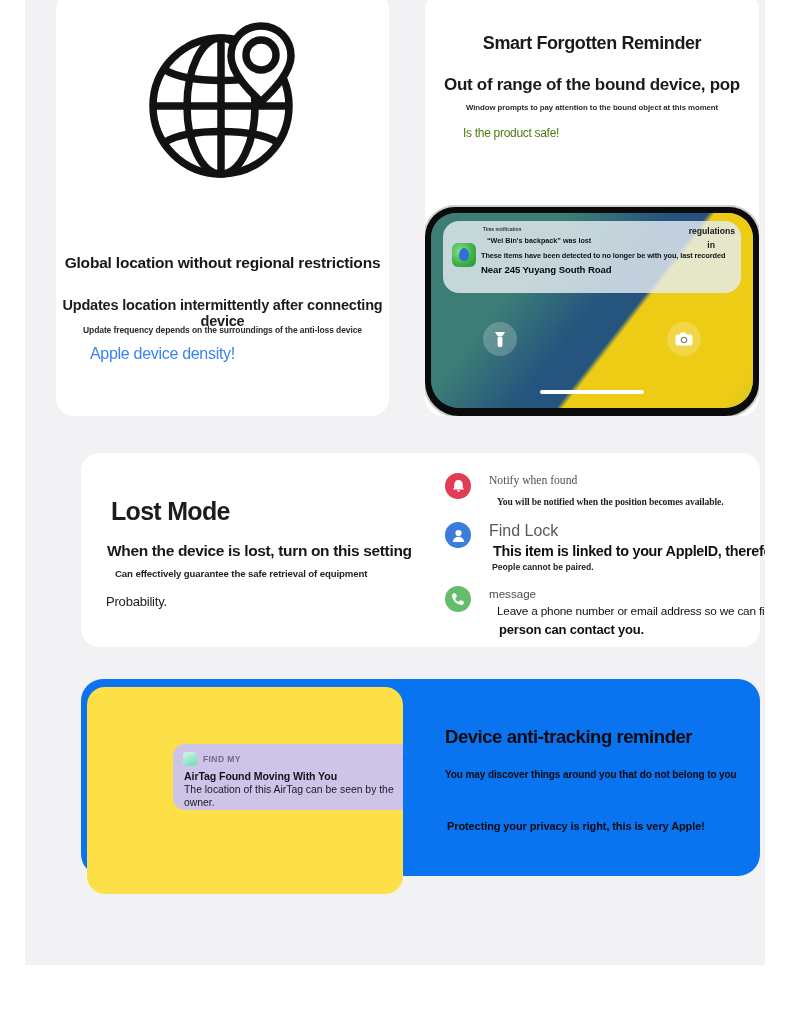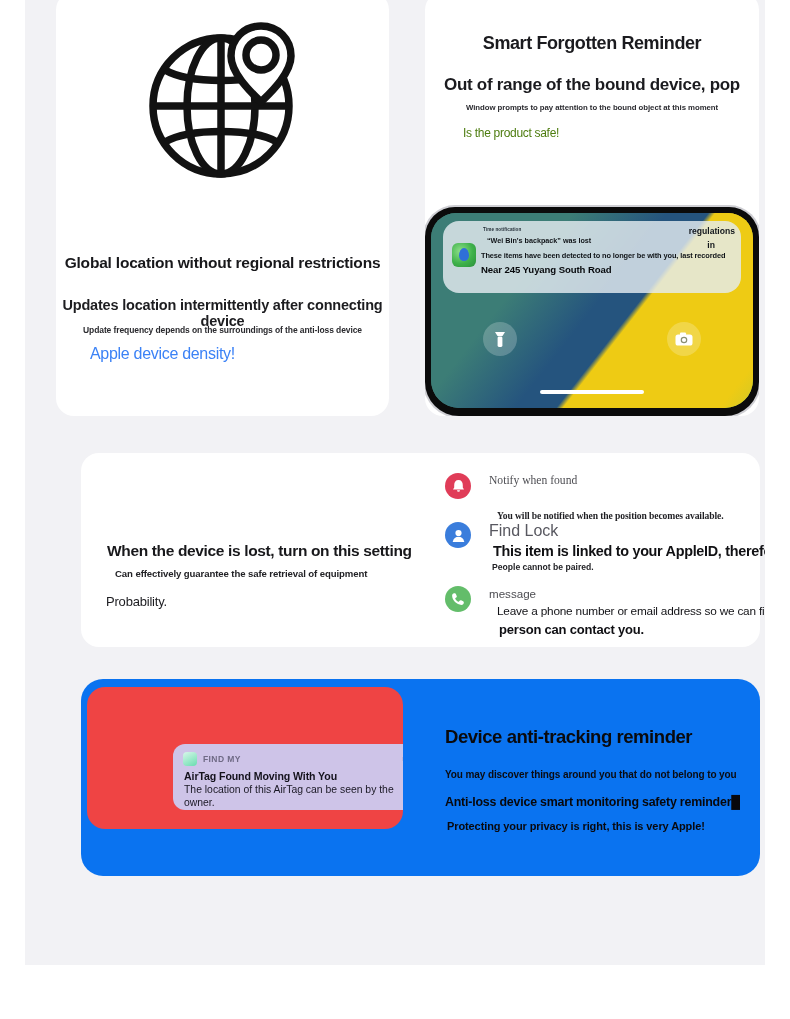--- a/index.html
+++ b/index.html
@@ -253,22 +253,22 @@
   .sec3 {
     position: absolute;
     left: 56px; top: 679px;
     width: 679px; height: 197px;
     background: #0a73f0;
     border-radius: 22px;
   }
   .sec3-inner {
     position: absolute;
     left: 6px; top: 8px;
-    width: 316px; height: 142px;
-    background: #ef4444;
+    width: 316px; height: 207px;
+    background: #fde047;
     border-radius: 18px;
     overflow: hidden;
   }
   .findmy-card {
     position: absolute;
     left: 86px; top: 57px;
     width: 250px; height: 66px;
     background: #cec4e8;
     border-radius: 12px;
     overflow: hidden;
@@ -381,35 +381,36 @@
               <circle cx="9" cy="8" r="2.1" fill="#ffffff"></circle>
             </svg>
           </div>
           <div class="home-ind"></div>
         </div>
       </div>
     </div>
   </div>
 
   <div class="sec2">
+    <div class="lm-title">Lost Mode</div>
     <div class="lm-s1">When the device is lost, turn on this setting</div>
     <div class="lm-s2">Can effectively guarantee the safe retrieval of equipment</div>
     <div class="lm-s3">Probability.</div>
 
     <div class="lm-right">
 
       <div class="feat" style="left:16px; top:20px; width:315px; height:48px;font-family:Liberation Serif, serif;">
         <div class="ic" style="background:#e03c58;">
           <svg width="13" height="14" viewBox="0 0 13 14" aria-hidden="true">
             <path d="M6.5 1 C9.3 1 10.8 3 10.8 6.2 V8.6 L12 10.4 H1 L2.2 8.6 V6.2 C2.2 3 3.7 1 6.5 1 Z" fill="#ffffff"></path>
             <path d="M5 11.3 H8 A1.5 1.5 0 0 1 5 11.3 Z" fill="#ffffff"></path>
           </svg>
         </div>
         <div class="feat-head" style="top:1px;">Notify when found</div>
-        <div class="feat-sub" style="left:52px; top:37px; font-size:9.6px; font-weight:600; color:#1f1f23; letter-spacing:-0.1px;">You will be notified when the position becomes available.</div>
+        <div class="feat-sub" style="left:52px; top:23px; font-size:9.6px; font-weight:600; color:#1f1f23; letter-spacing:-0.1px;">You will be notified when the position becomes available.</div>
       </div>
 
       <div class="feat" style="left:16px; top:69px; width:315px; height:60px;">
         <div class="ic" style="background:#3a7ddc;">
           <svg width="15" height="15" viewBox="0 0 15 15" aria-hidden="true">
             <circle cx="7.5" cy="5" r="3.1" fill="#ffffff"></circle>
             <path d="M1.7 14 C2.4 10.4 4.7 8.8 7.5 8.8 C10.3 8.8 12.6 10.4 13.3 14 Z" fill="#ffffff"></path>
           </svg>
         </div>
         <div class="feat-head" style="top:0px; font-size:16px; color:#585860;">Find Lock</div>
@@ -437,17 +438,16 @@
         <div class="fm-badge"></div>
         <div class="fm-app">FIND MY</div>
         <div class="fm-now">now</div>
         <div class="fm-t">AirTag Found Moving With You</div>
         <div class="fm-b">The location of this AirTag can be seen by the owner.</div>
       </div>
     </div>
 
     <div class="s3-title">Device anti-tracking reminder</div>
     <div class="s3-l1">You may discover things around you that do not belong to you</div>
-    <div class="s3-l2">Anti-loss device smart monitoring safety reminder█</div>
     <div class="s3-l3">Protecting your privacy is right, this is very Apple!</div>
   </div>
 
 </div>
 
 </body></html>

